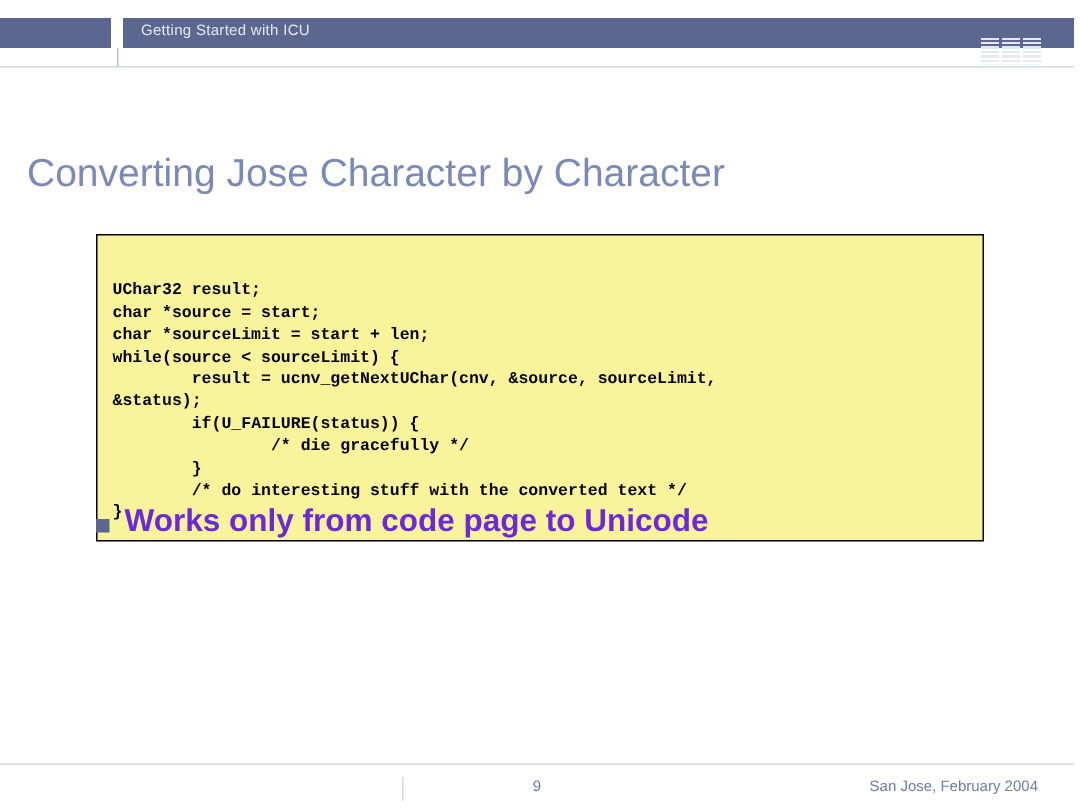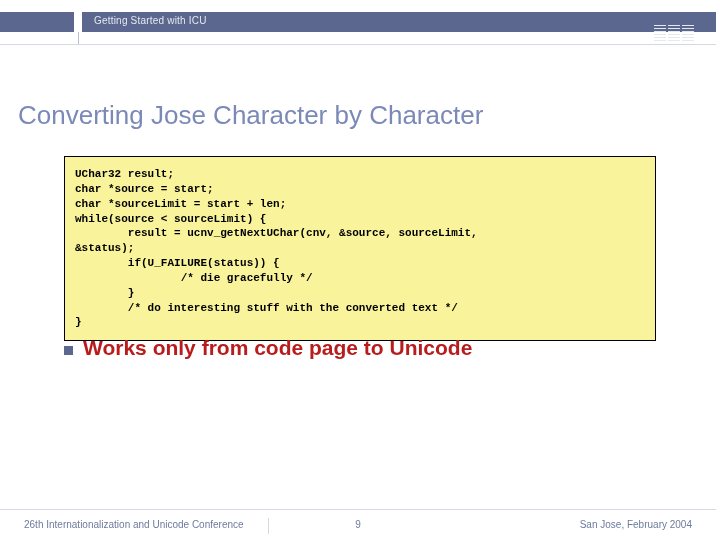--- a/index.html
+++ b/index.html
@@ -29,28 +29,28 @@
     color: #7a89b8; font-size: 26px; font-weight: 400;
   }
 
   .codebox {
     position: absolute; top: 156px; left: 64px; width: 592px;
     background: #f9f39c; border: 1.5px solid #000; padding: 10px 10px 10px 10px;
   }
   .codebox pre {
     font-family: "Courier New", Courier, monospace;
     font-weight: bold; font-size: 11px; line-height: 1.35;
-    white-space: pre-wrap; word-wrap: break-word; color: #000;
+    white-space: pre-wrap; word-wrap: break-word; color: #000; margin-top: 20px;
   }
 
   .bullet-row {
     position: absolute; top: 336px; left: 64px; display: flex; align-items: center; gap: 10px;
   }
   .bullet-square { width: 9px; height: 9px; background: #5b678f; display: inline-block; margin-top: 4px; }
-  .bullet-text { font-size: 21px; font-weight: bold; color: #b91c1c; }
+  .bullet-text { font-size: 21px; font-weight: bold; color: #6d28d9; }
 
   .footer-bar { position: absolute; left: 0; right: 0; bottom: 30px; height: 1px; background: #d6d9e2; }
   .footer {
     position: absolute; left: 0; right: 0; bottom: 0; height: 28px;
     display: flex; align-items: center; color: #6e7b9d; font-size: 10px;
   }
   .footer-left { position: absolute; left: 24px; bottom: 10px; }
   .footer-page { position: absolute; left: 50%; transform: translateX(-50%); bottom: 10px; }
   .footer-right { position: absolute; right: 24px; bottom: 10px; }
   .footer-v { position: absolute; left: 268px; bottom: 6px; width: 1px; height: 16px; background: #d6d9e2; }
@@ -91,19 +91,18 @@
 }</pre>
   </div>
 
   <div class="bullet-row">
     <span class="bullet-square"></span>
     <span class="bullet-text">Works only from code page to Unicode</span>
   </div>
 
   <div class="footer-bar"></div>
   <div class="footer">
-    <div class="footer-left">26th Internationalization and Unicode Conference</div>
     <div class="footer-v"></div>
     <div class="footer-page">9</div>
     <div class="footer-right">San Jose, February 2004</div>
   </div>
 
 </div>
 
 </body></html>

